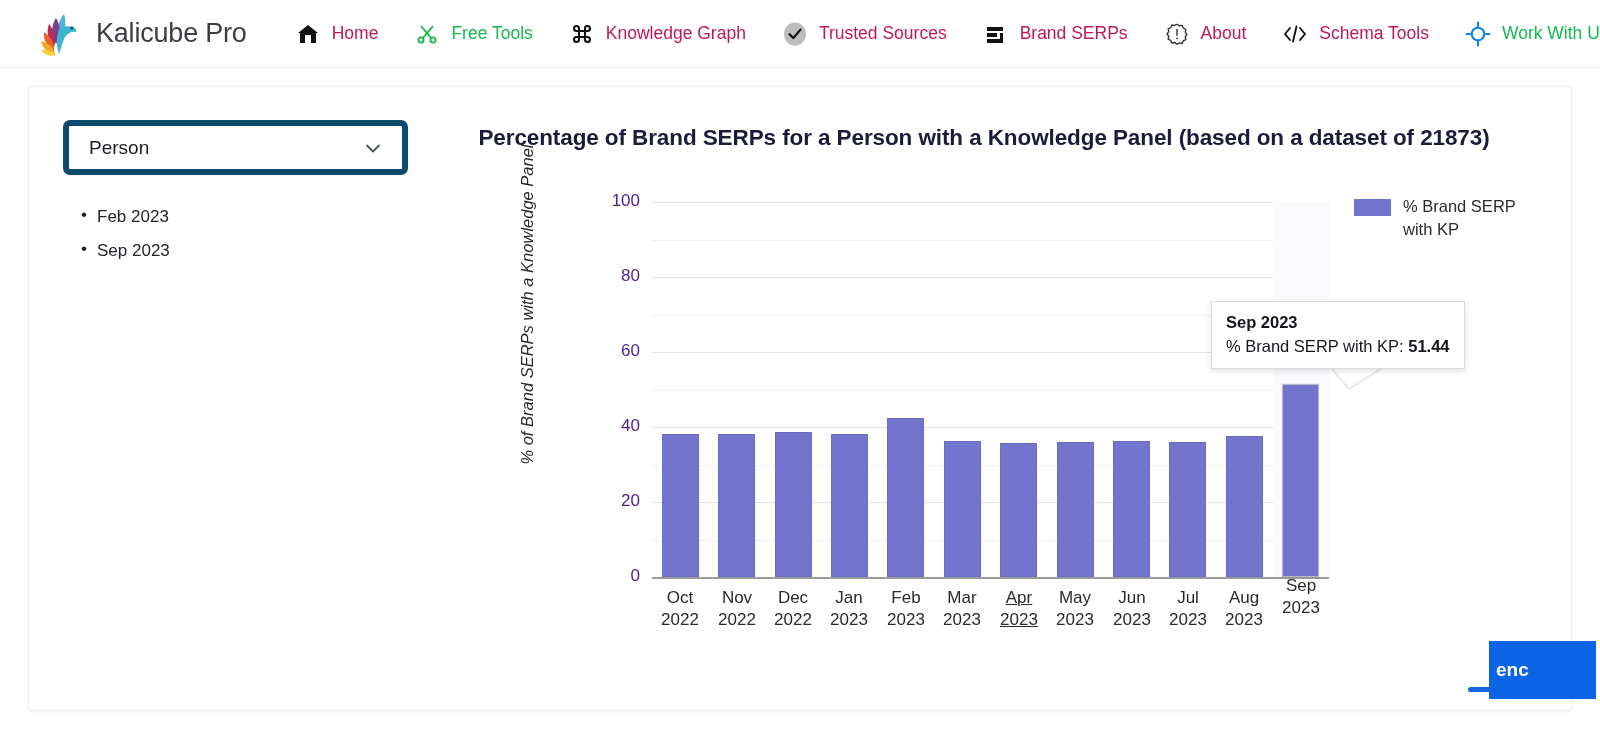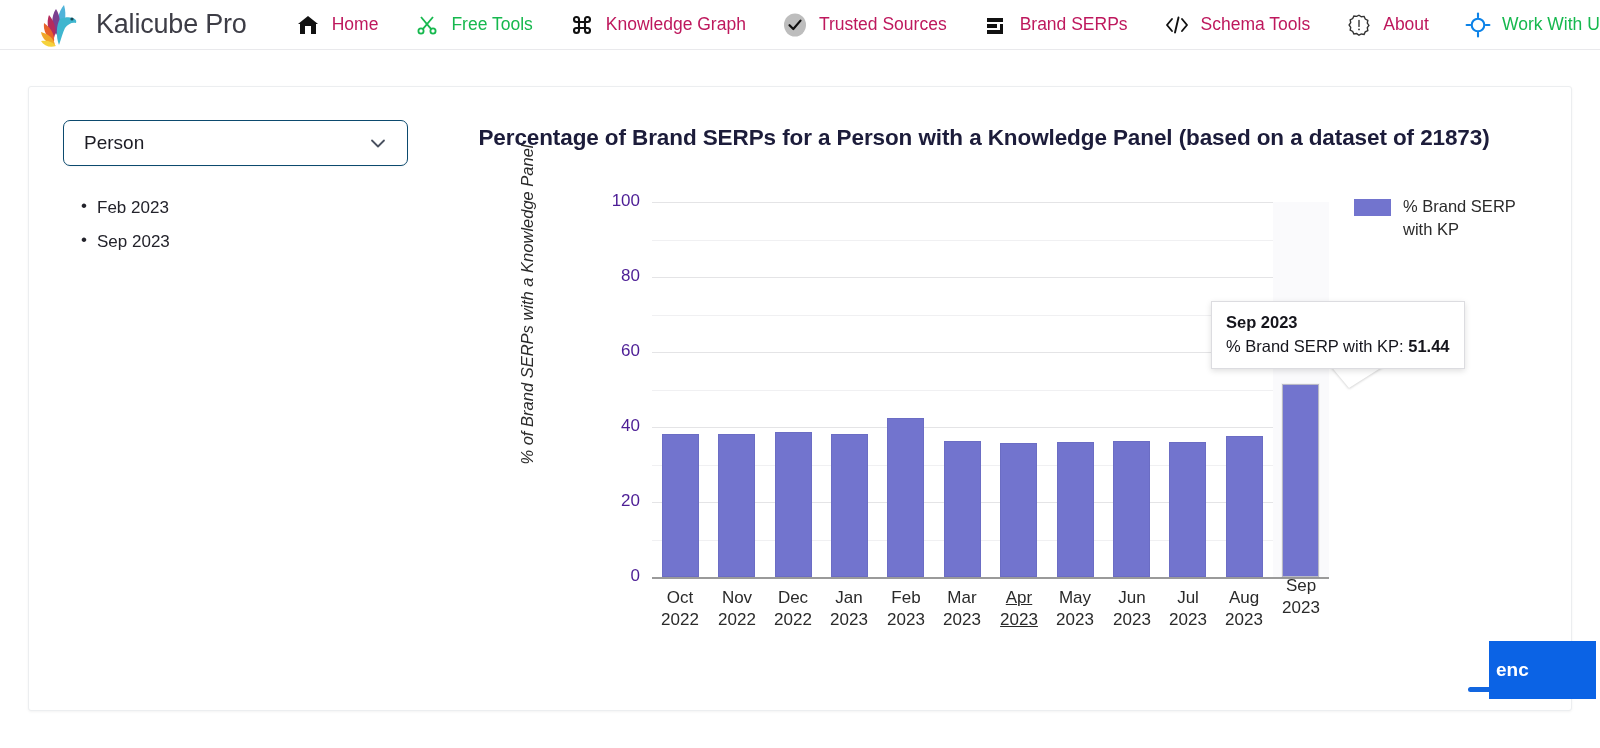--- a/index.html
+++ b/index.html
@@ -7,21 +7,21 @@
     margin: 0; padding: 0;
     width: 1600px; height: 748px;
     font-family: "Liberation Sans", sans-serif;
     background: #ffffff;
     overflow: hidden;
   }
   #app { position: relative; width: 1600px; height: 748px; background: #ffffff; }
 
   
   .topnav {
-    position: absolute; left: 0; top: 0; width: 1600px; height: 50px;
+    position: absolute; left: 0; top: 0; width: 1600px; height: 68px;
     background: #ffffff;
     border-bottom: 1px solid #e9e9ec;
     display: flex; align-items: center;
   }
   .brand { display: flex; align-items: center; margin-left: 34px; }
   .brand-mark { width: 56px; height: 56px; position: relative; }
   .brand-text {
     font-size: 27px; color: #3d3d46; margin-left: 6px;
     letter-spacing: -0.2px; font-weight: 400; white-space: nowrap;
   }
@@ -41,22 +41,22 @@
     width: 1544px; height: 625px;
     background: #ffffff;
     border: 1px solid #eceef0;
     border-radius: 3px;
     box-shadow: 0 1px 3px rgba(0,0,0,0.05);
   }
 
   
   .sidebar { position: absolute; left: 34px; top: 33px; width: 345px; }
   .select {
-    width: 345px; height: 46px;
-    border: 1px solid #0c4a6e; border-radius: 7px;
+    width: 345px; height: 55px;
+    border: 6px solid #0c4a6e; border-radius: 7px;
     background: #fff;
     display: flex; align-items: center; justify-content: space-between;
     padding: 0 18px 0 20px;
     box-shadow: 0 1px 2px rgba(0,0,0,0.04);
     cursor: pointer;
   }
   .select-value { font-size: 19px; color: #1c1c24; }
   .chev { width: 22px; height: 22px; }
   .bullets { margin: 33px 0 0 0; padding: 0 0 0 34px; list-style: none; }
   .bullets li {
@@ -219,38 +219,38 @@
             <rect x="3" y="11" width="10" height="4"></rect>
             <rect x="3" y="17" width="13" height="4"></rect>
             <rect x="16" y="11" width="3" height="10"></rect>
           </svg>
         </span>
         <span class="navlabel">Brand SERPs</span>
       </div>
 
       <div class="navitem">
         <span class="navicon">
+          <svg width="24" height="24" viewBox="0 0 24 24" stroke="#333" stroke-width="1.4" fill="none">
+            <path d="M12 2.2 l2.3 1.6 2.8-.4 1.2 2.6 2.5 1.3-.5 2.8 1.6 2.3-1.6 2.3.5 2.8-2.5 1.3-1.2 2.6-2.8-.4L12 22.2l-2.3-1.6-2.8.4-1.2-2.6-2.5-1.3.5-2.8L2.1 12l1.6-2.3-.5-2.8 2.5-1.3 1.2-2.6 2.8.4z"></path>
+            <line x1="12" y1="7.4" x2="12" y2="13.4" stroke-linecap="round"></line>
+            <circle cx="12" cy="16.4" r="0.9" fill="#333" stroke="none"></circle>
+          </svg>
+        </span>
+        <span class="navlabel">About</span>
+      </div>
+
+      <div class="navitem">
+        <span class="navicon">
           <svg width="26" height="24" viewBox="0 0 26 24" stroke="#111" stroke-width="1.9" fill="none" stroke-linecap="round" stroke-linejoin="round">
             <polyline points="8,6 3,12 8,18"></polyline>
             <line x1="14.5" y1="4.5" x2="11" y2="19.5"></line>
             <polyline points="18,6 23,12 18,18"></polyline>
           </svg>
         </span>
         <span class="navlabel">Schema Tools</span>
-      </div>
-
-      <div class="navitem">
-        <span class="navicon">
-          <svg width="24" height="24" viewBox="0 0 24 24" stroke="#333" stroke-width="1.4" fill="none">
-            <path d="M12 2.2 l2.3 1.6 2.8-.4 1.2 2.6 2.5 1.3-.5 2.8 1.6 2.3-1.6 2.3.5 2.8-2.5 1.3-1.2 2.6-2.8-.4L12 22.2l-2.3-1.6-2.8.4-1.2-2.6-2.5-1.3.5-2.8L2.1 12l1.6-2.3-.5-2.8 2.5-1.3 1.2-2.6 2.8.4z"></path>
-            <line x1="12" y1="7.4" x2="12" y2="13.4" stroke-linecap="round"></line>
-            <circle cx="12" cy="16.4" r="0.9" fill="#333" stroke="none"></circle>
-          </svg>
-        </span>
-        <span class="navlabel">About</span>
       </div>
 
       <div class="navitem">
         <span class="navicon">
           <svg width="26" height="26" viewBox="0 0 26 26" stroke="#0b82e8" stroke-width="2.1" fill="none" stroke-linecap="round">
             <circle cx="13" cy="13" r="6.3"></circle>
             <line x1="13" y1="1.6" x2="13" y2="5.2"></line>
             <line x1="13" y1="20.8" x2="13" y2="24.4"></line>
             <line x1="1.6" y1="13" x2="5.2" y2="13"></line>
             <line x1="20.8" y1="13" x2="24.4" y2="13"></line>

